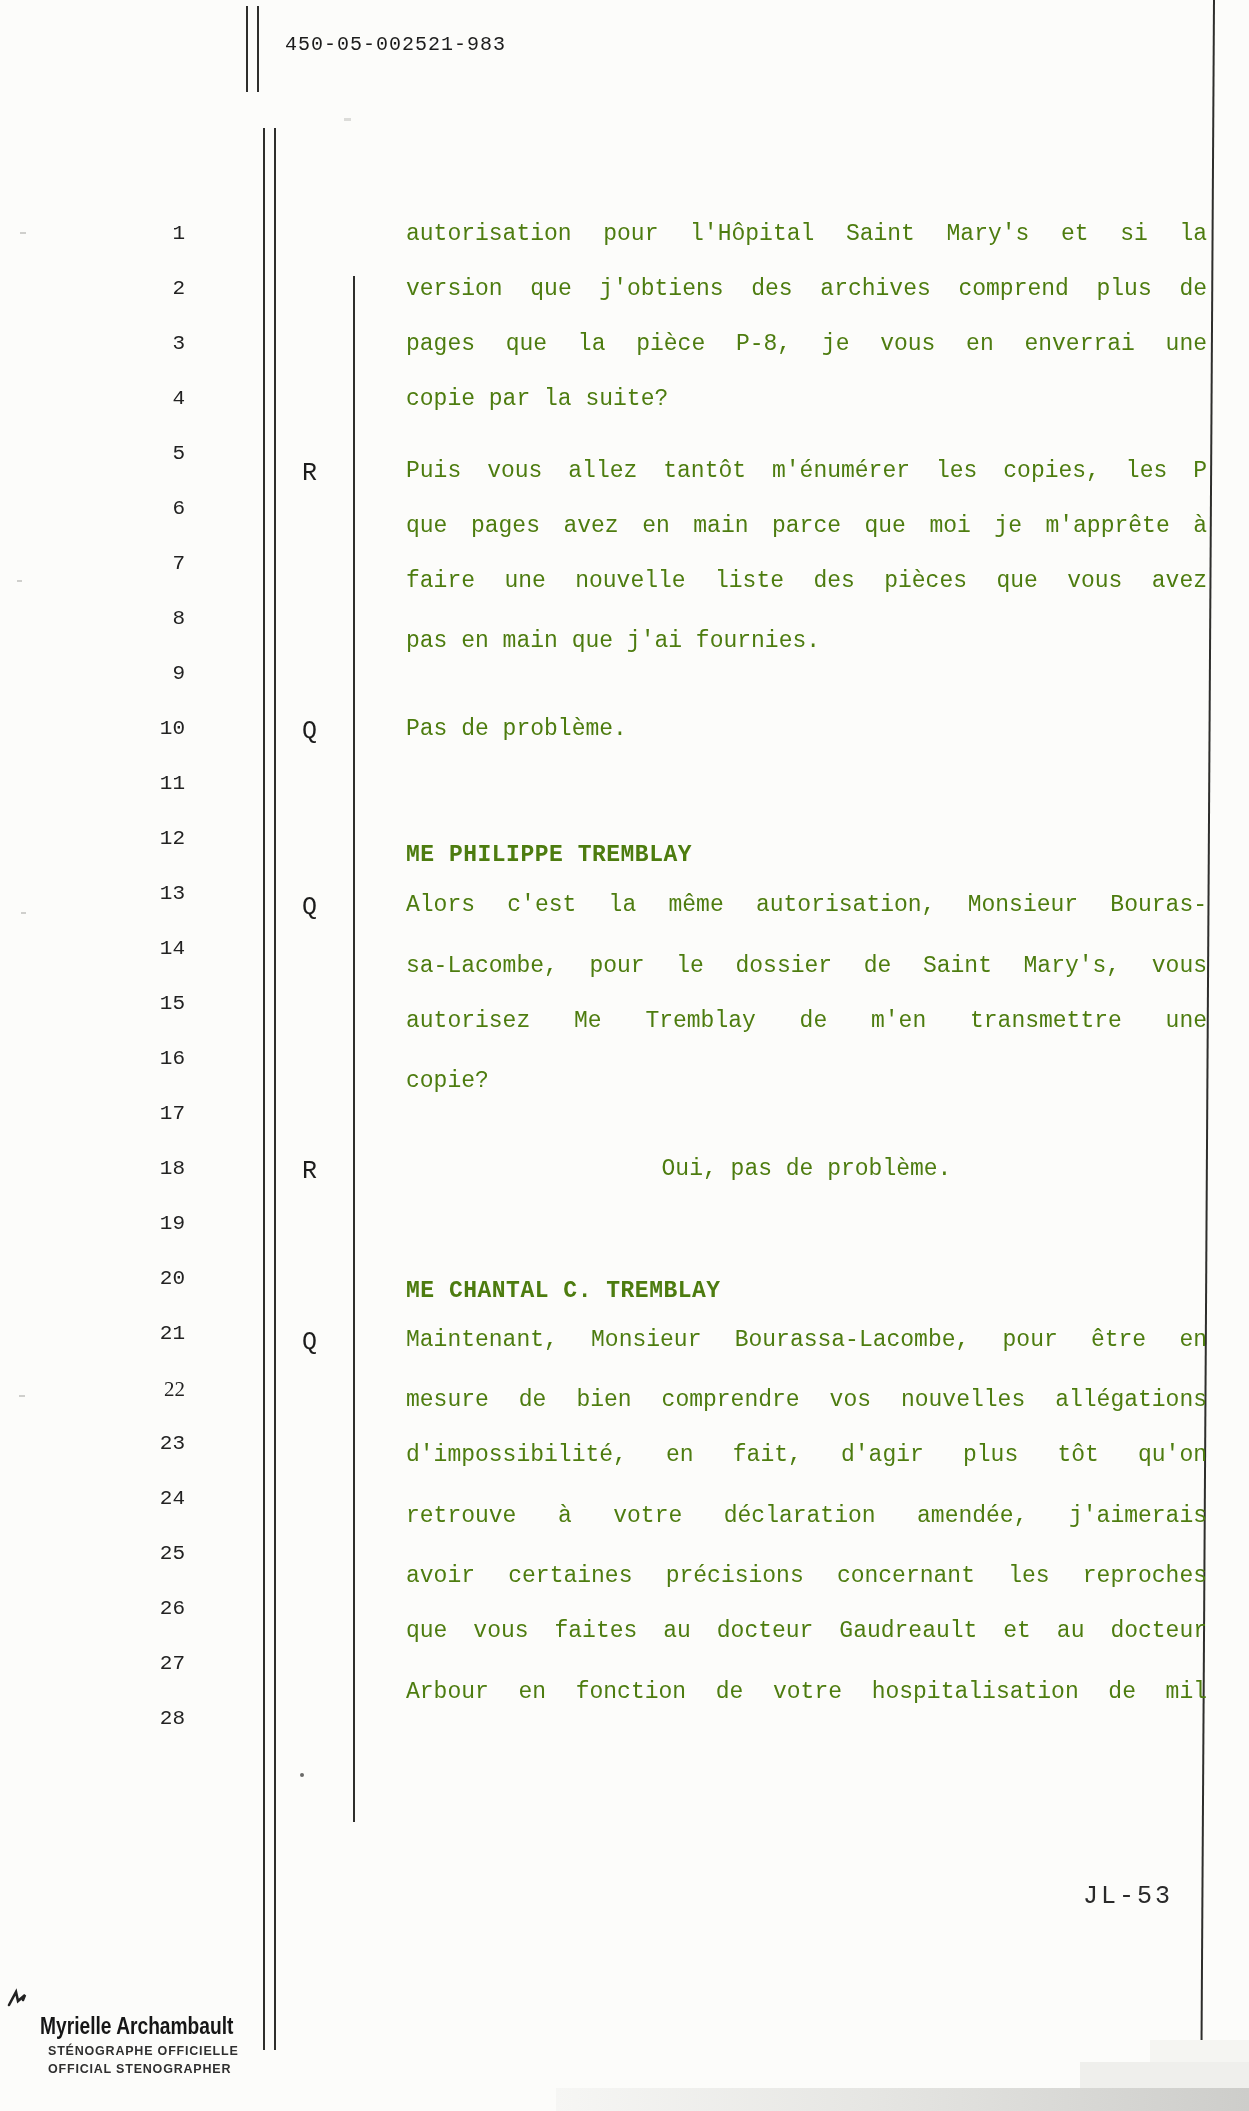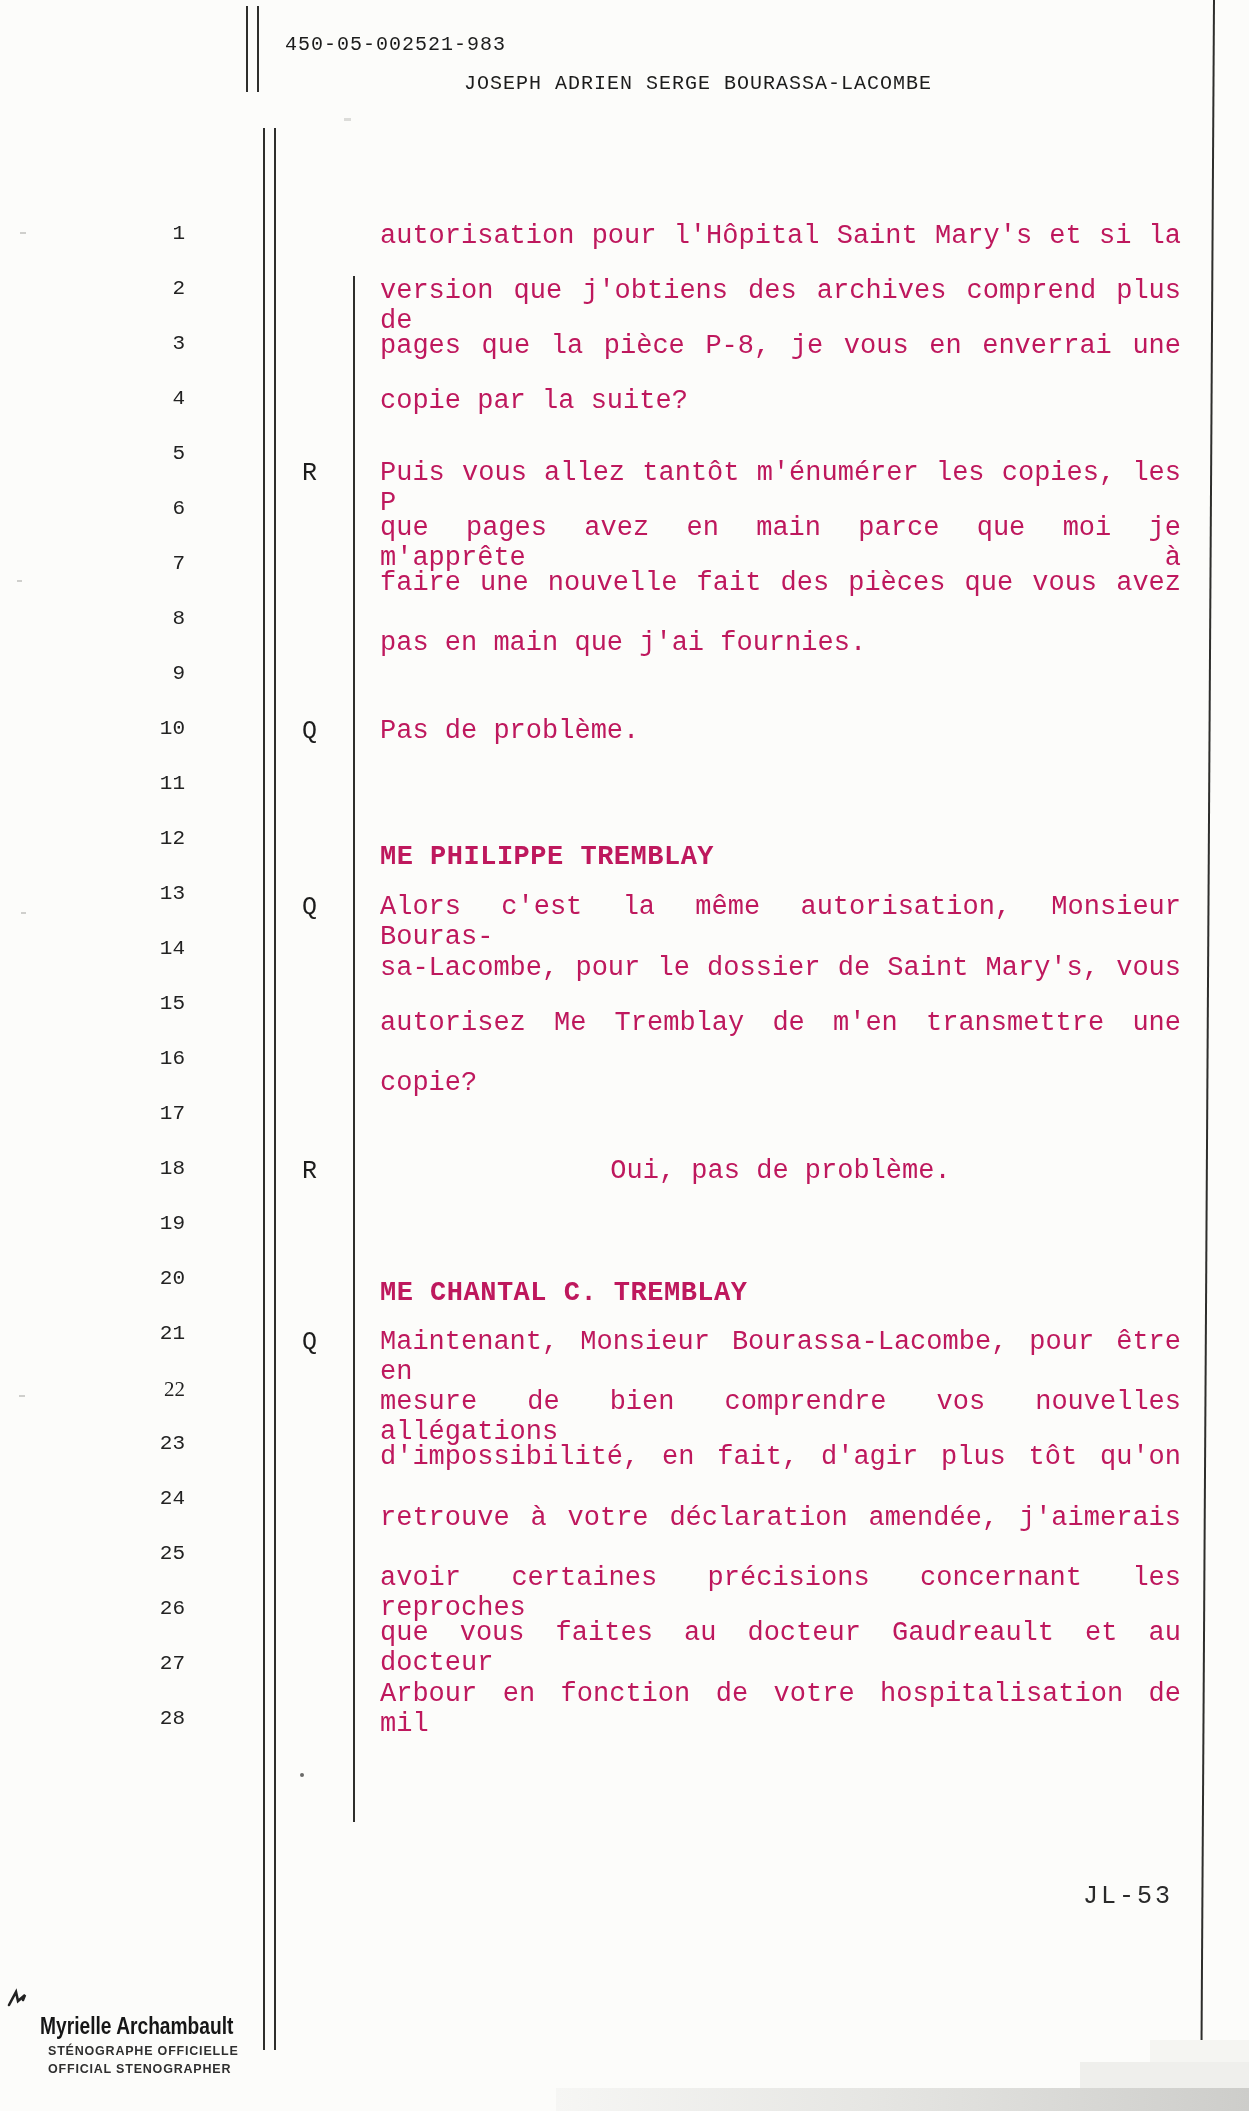--- a/index.html
+++ b/index.html
@@ -34,22 +34,22 @@
     position:absolute; left:110px; width:75px;
     text-align:right; font-size:21px; color:#222;
   }
   
   .marker {
     position:absolute; left:302px; width:40px;
     font-size:25px; color:#1c1c1c;
   }
   
   .tl {
-    position:absolute; left:380px; width:801px;
-    font-size:27px; line-height:1.1; white-space:pre; color:#be185d;
+    position:absolute; left:406px; width:801px;
+    font-size:23px; line-height:1.1; white-space:pre; color:#4d7c0f;
   }
   .tl.justify { white-space:normal; text-align:justify; text-align-last:justify; word-spacing:1px; }
   .tl.bold { font-weight:bold; letter-spacing:0.5px; }
   
   .page-label {
     position:absolute; left:1083px; top:1882px;
     font-size:25px; letter-spacing:3px; color:#2a2a2a;
   }
   
   .stamp { position:absolute; left:40px; top:2012px; }
@@ -84,21 +84,20 @@
   }
   .band2 { position:absolute; left:1080px; top:2062px; width:169px; height:26px; background:#efefec; }
   .band3 { position:absolute; left:1150px; top:2040px; width:99px; height:22px; background:#f5f5f2; }
 </style>
 </head>
 <body>
 
 <div class="page">
 
   <div class="case-number">450-05-002521-983</div>
-  <div class="deponent-name">JOSEPH ADRIEN SERGE BOURASSA-LACOMBE</div>
 
   <div class="vrule" id="rule-top-a"></div>
   <div class="vrule" id="rule-top-b"></div>
   <div class="vrule" id="rule-main-a"></div>
   <div class="vrule" id="rule-main-b"></div>
   <div class="vrule" id="rule-text"></div>
   <div class="vrule" id="rule-right"></div>
 
   <div id="numbers-layer">
       <div class="ln" style="top: 222px;">1</div>
@@ -131,21 +130,21 @@
       <div class="ln" style="top: 1707px;">28</div>
     </div>
   <div id="text-layer">
       <div class="tl justify" style="top: 222px;">autorisation pour l'Hôpital Saint Mary's et si la</div>
       <div class="tl justify" style="top: 277px;">version que j'obtiens des archives comprend plus de</div>
       <div class="tl justify" style="top: 332px;">pages que la pièce P-8, je vous en enverrai une</div>
       <div class="tl" style="top: 387px;">copie par la suite?</div>
       <div class="marker" style="top: 459px;">R</div>
       <div class="tl justify" style="top: 459px;">Puis vous allez tantôt m'énumérer les copies, les P</div>
       <div class="tl justify" style="top: 514px;">que pages avez en main parce que moi je m'apprête à</div>
-      <div class="tl justify" style="top: 569px;">faire une nouvelle fait des pièces que vous avez</div>
+      <div class="tl justify" style="top: 569px;">faire une nouvelle liste des pièces que vous avez</div>
       <div class="tl" style="top: 629px;">pas en main que j'ai fournies.</div>
       <div class="marker" style="top: 717px;">Q</div>
       <div class="tl" style="top: 717px;">Pas de problème.</div>
       <div class="tl bold" style="top: 827px; margin-top: 16px;">ME PHILIPPE TREMBLAY</div>
       <div class="marker" style="top: 893px;">Q</div>
       <div class="tl justify" style="top: 893px;">Alors c'est la même autorisation, Monsieur Bouras-</div>
       <div class="tl justify" style="top: 954px;">sa-Lacombe, pour le dossier de Saint Mary's, vous</div>
       <div class="tl justify" style="top: 1009px;">autorisez Me Tremblay de m'en transmettre une</div>
       <div class="tl" style="top: 1069px;">copie?</div>
       <div class="marker" style="top: 1157px;">R</div>

